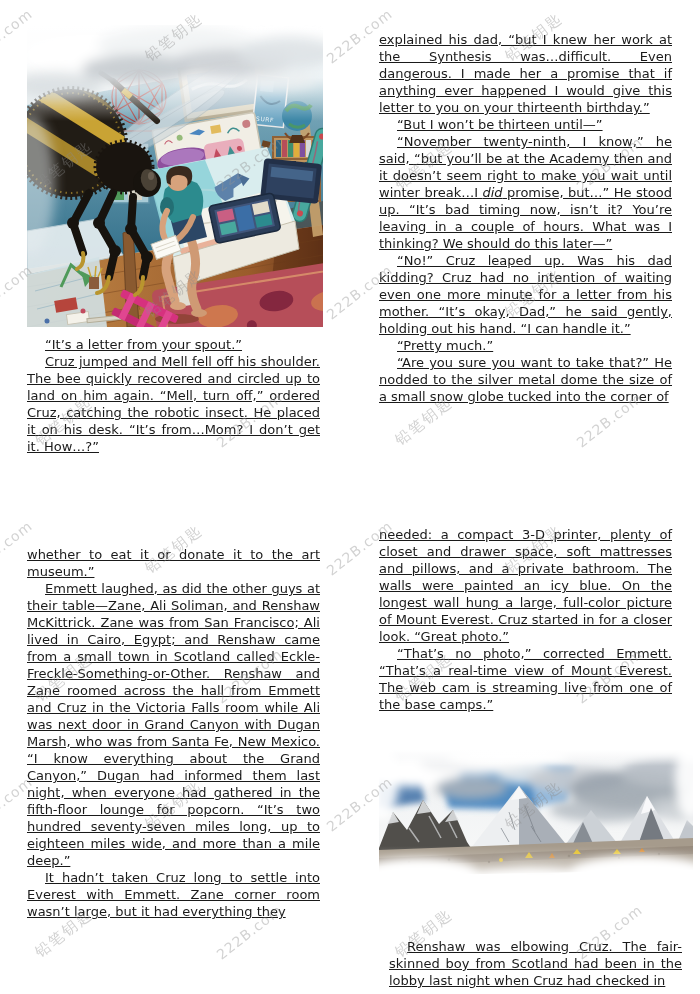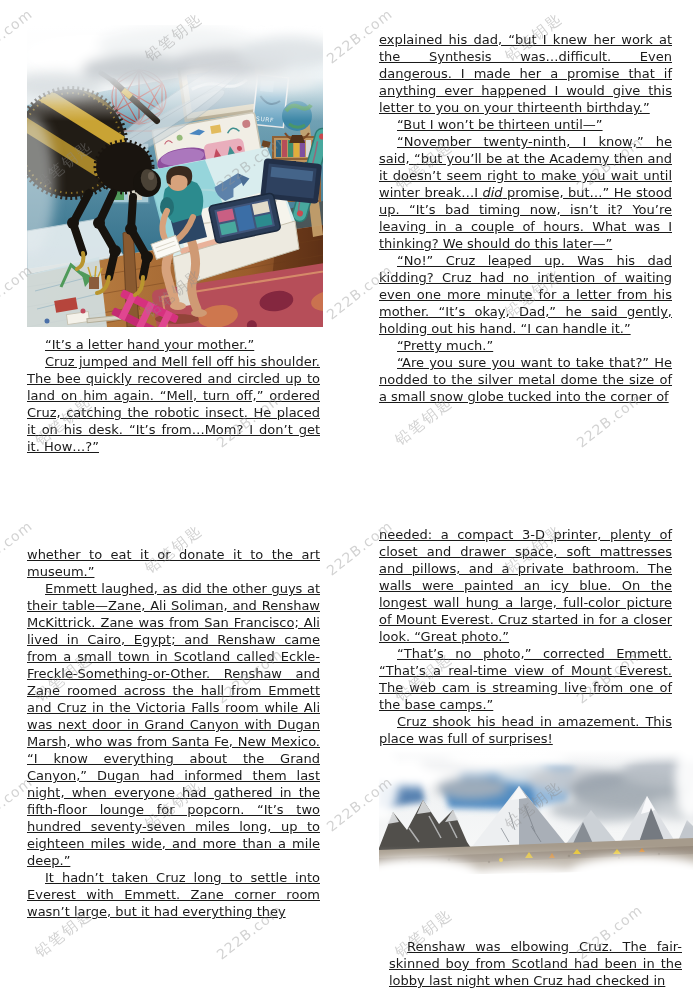--- a/index.html
+++ b/index.html
@@ -305,21 +305,21 @@
         <ellipse cx="205" cy="38" rx="60" ry="14" fill="#c6cbd0" opacity="0.8"></ellipse>
         <ellipse cx="262" cy="28" rx="50" ry="16" fill="#dde2e5" opacity="0.9"></ellipse>
         <ellipse cx="30" cy="60" rx="45" ry="14" fill="#cdd3d7" opacity="0.6"></ellipse>
         <ellipse cx="250" cy="56" rx="40" ry="10" fill="#eceff0" opacity="0.8"></ellipse>
         <ellipse cx="4" cy="160" rx="24" ry="70" fill="#e8eef0" opacity="0.5"></ellipse>
       </g>
     </svg>
   </div>
 
   <div id="page1-left-text" class="col">
-    <p>“It’s a letter hand your mother.”</p>
+    <p>“It’s a letter from your spout.”</p>
     <p>Cruz jumped and Mell fell off his shoulder. The bee quickly recovered and circled up to land on him again. “Mell, turn off,” ordered Cruz, catching the robotic insect. He placed it on his desk. “It’s from…Mom? I don’t get it. How…?”</p>
   </div>
 
   <div id="page1-right" class="col">
     <p class="cont">explained his dad, “but I knew her work at the Synthesis was…difficult. Even dangerous. I made her a promise that if anything ever happened I would give this letter to you on your thirteenth birthday.”</p>
     <p>“But I won’t be thirteen until—”</p>
     <p><span>“November twenty-ninth, I know,” he said, “but you’ll be at the Academy then and it doesn’t seem right to make you wait until winter break…I </span><em>did</em><span> promise, but…” He stood up. “It’s bad timing now, isn’t it? You’re leaving in a couple of hours. What was I thinking? We should do this later—”</span></p>
     <p>“No!” Cruz leaped up. Was his dad kidding? Cruz had no intention of waiting even one more minute for a letter from his mother. “It’s okay, Dad,” he said gently, holding out his hand. “I can handle it.”</p>
     <p>“Pretty much.”</p>
     <p>“Are you sure you want to take that?” He nodded to the silver metal dome the size of a small snow globe tucked into the corner of</p>
@@ -327,21 +327,20 @@
 
   <div id="page2-left" class="col">
     <p class="cont">whether to eat it or donate it to the art museum.”</p>
     <p>Emmett laughed, as did the other guys at their table—Zane, Ali Soliman, and Renshaw McKittrick. Zane was from San Francisco; Ali lived in Cairo, Egypt; and Renshaw came from a small town in Scotland called Eckle-Freckle-Something-or-Other. Renshaw and Zane roomed across the hall from Emmett and Cruz in the Victoria Falls room while Ali was next door in Grand Canyon with Dugan Marsh, who was from Santa Fe, New Mexico. “I know everything about the Grand Canyon,” Dugan had informed them last night, when everyone had gathered in the fifth-floor lounge for popcorn. “It’s two hundred seventy-seven miles long, up to eighteen miles wide, and more than a mile deep.”</p>
     <p>It hadn’t taken Cruz long to settle into Everest with Emmett. Zane corner room wasn’t large, but it had everything they</p>
   </div>
 
   <div id="page2-right" class="col">
     <p class="cont">needed: a compact 3-D printer, plenty of closet and drawer space, soft mattresses and pillows, and a private bathroom. The walls were painted an icy blue. On the longest wall hung a large, full-color picture of Mount Everest. Cruz started in for a closer look. “Great photo.”</p>
     <p>“That’s no photo,” corrected Emmett. “That’s a real-time view of Mount Everest. The web cam is streaming live from one of the base camps.”</p>
-    <p>Cruz shook his head in amazement. This place was full of surprises!</p>
   </div>
 
   <div id="everest" role="img">
     <svg viewBox="0 0 314 152" preserveAspectRatio="none">
       <defs>
         <linearGradient id="skyG" x1="0" y1="0" x2="0" y2="1">
           <stop offset="0" stop-color="#eef0f2"></stop>
             <stop offset="1" stop-color="#f7f8f8"></stop>
         </linearGradient>
         <linearGradient id="botF" x1="0" y1="0" x2="0" y2="1">

